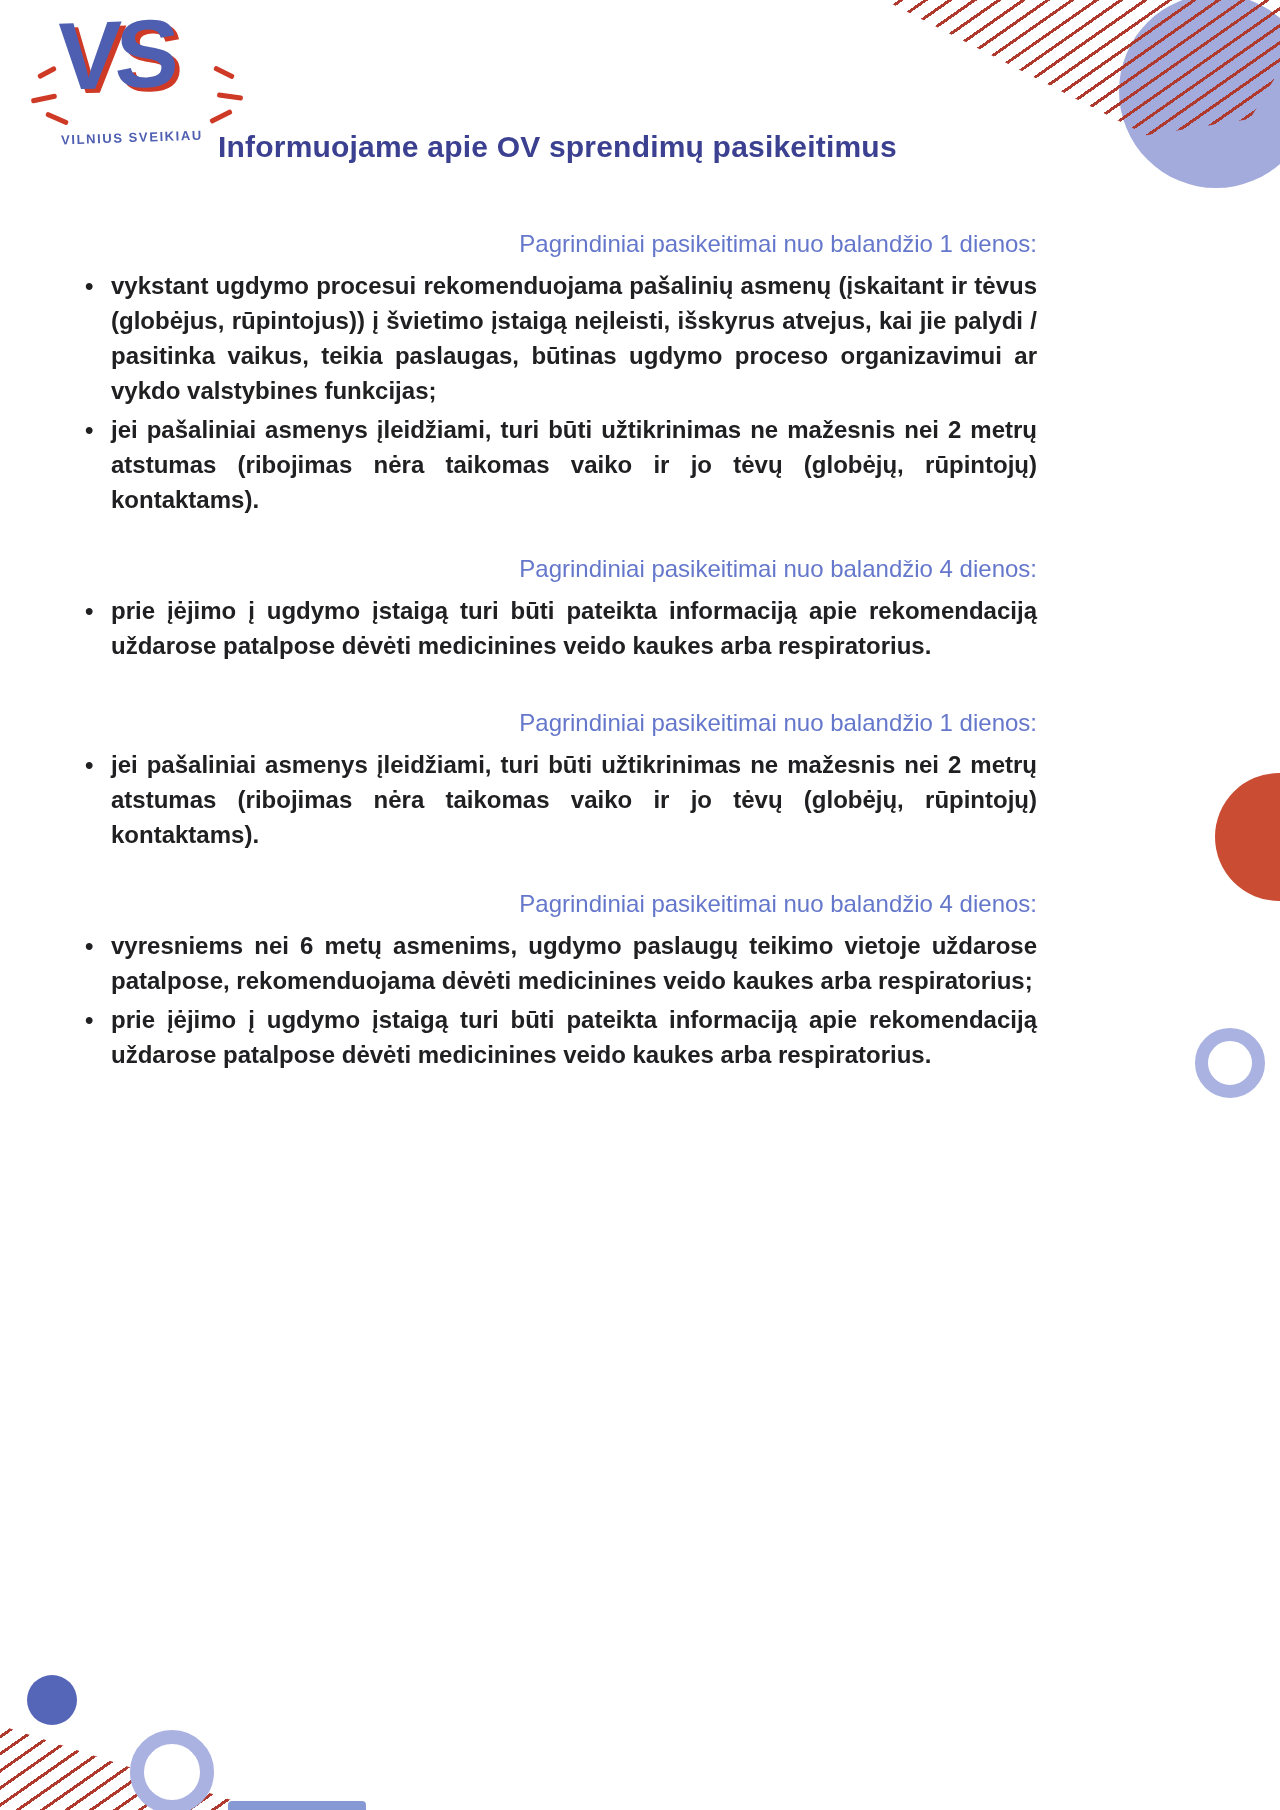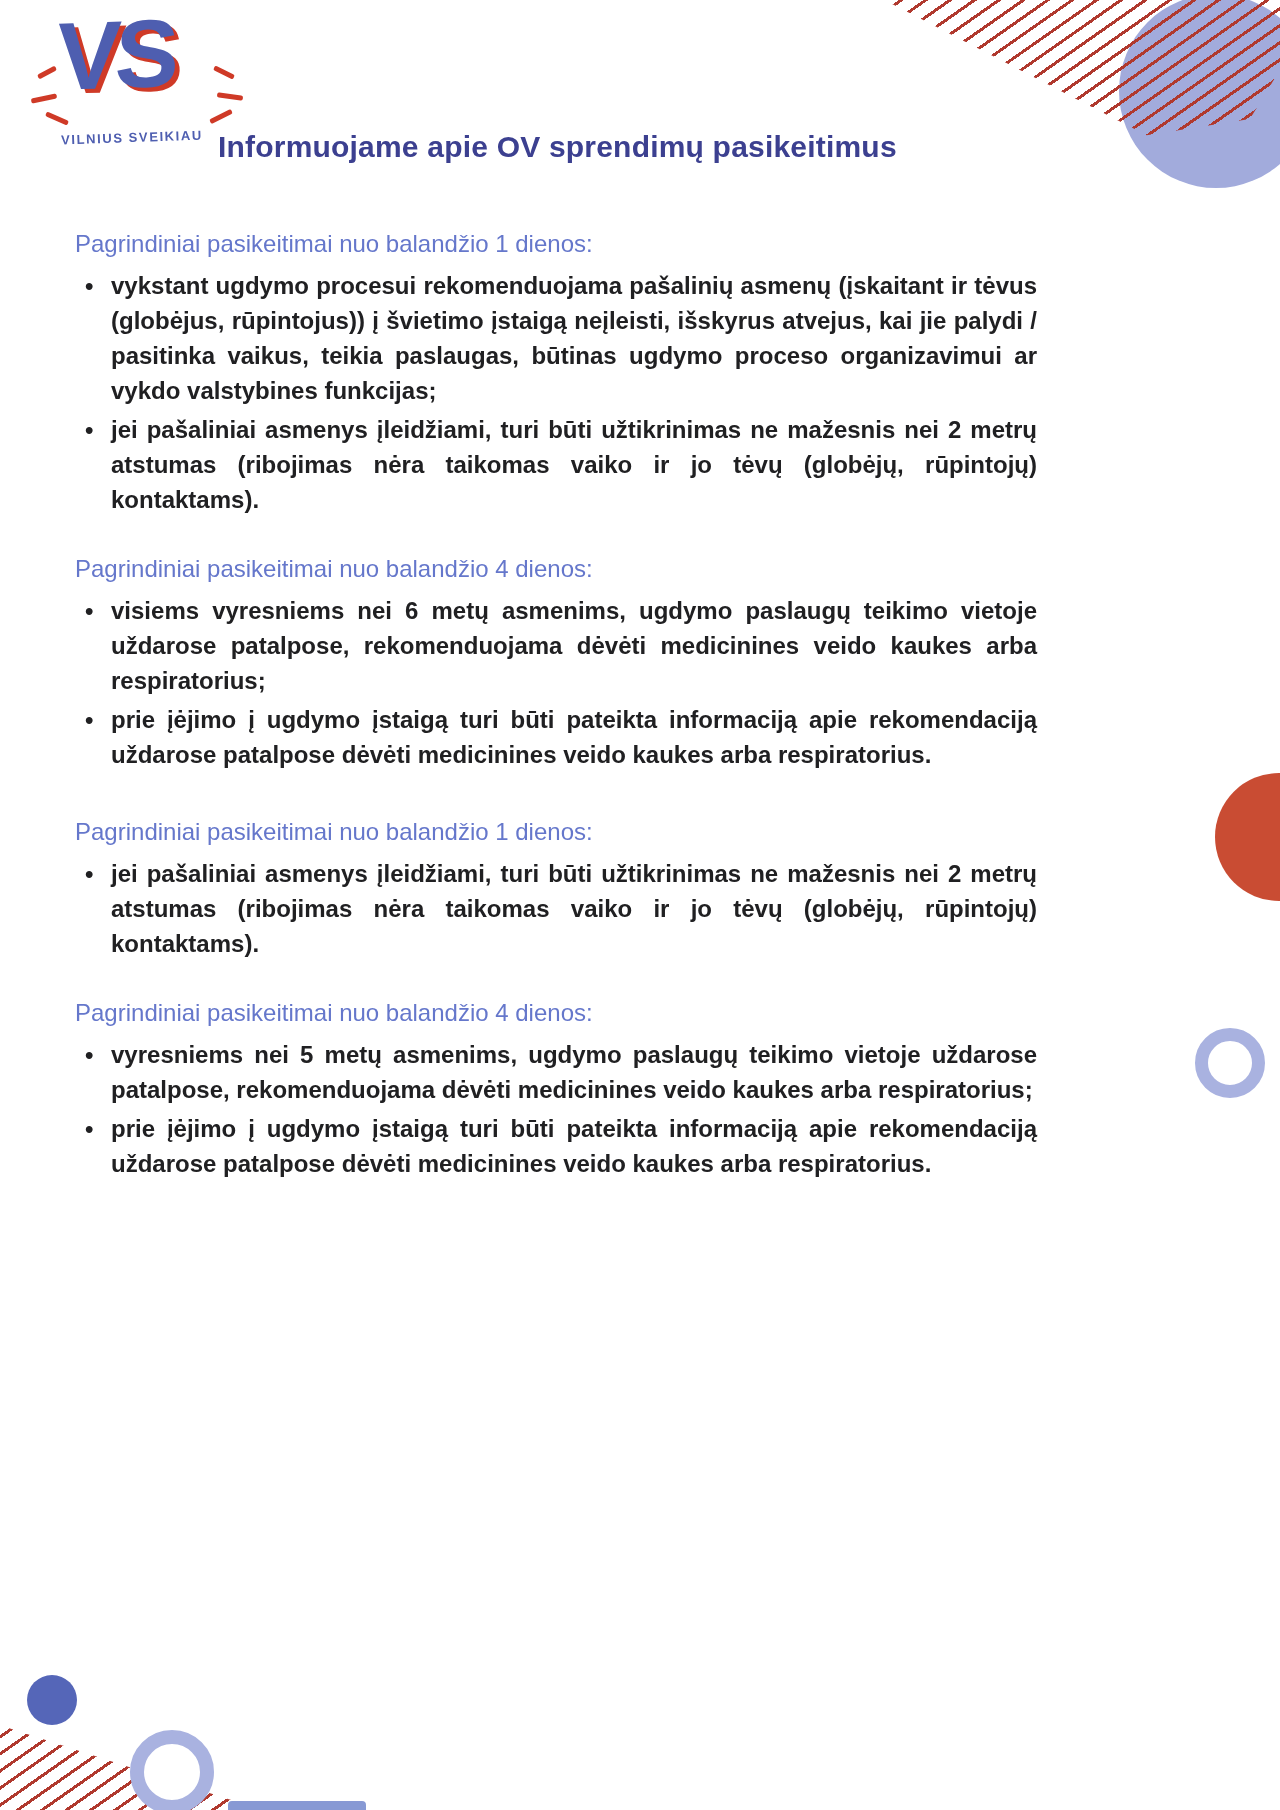--- a/index.html
+++ b/index.html
@@ -38,21 +38,21 @@
 
   
   .title{position:absolute;left:218px;top:110px;font-size:30px;font-weight:800;
     color:#3c4090;letter-spacing:0.2px;white-space:nowrap;z-index:3;}
 
   
   .doc{position:absolute;left:75px;top:192px;width:962px;z-index:3;}
   .section{margin-bottom:44px;}
   .section-heading{font-size:24px;font-weight:400;color:#5b6cc2;margin:0 0 14px 0;line-height:32px;}
   .group{margin-top:36px;}
-  .subheading{font-size:24px;font-weight:400;color:#6577cb;margin:0 0 8px 0;line-height:32px;}
+  .subheading{font-size:24px;font-weight:400;color:#6577cb;margin:0 0 8px 0;line-height:32px;text-align:right;}
   .bullets{margin:0;padding:0 0 0 36px;list-style:none;}
   .bullets li{position:relative;font-size:24px;line-height:35px;color:#202022;
     text-align:justify;margin-bottom:4px;font-weight:bold;}
   .bullets li::before{content:"•";position:absolute;left:-26px;top:0;color:#202022;}
 </style>
 </head>
 <body>
 
 <div class="page">
 
@@ -83,35 +83,34 @@
         <div class="group">
           <h3 class="subheading">Pagrindiniai pasikeitimai nuo balandžio 1 dienos:</h3>
           <ul class="bullets">
             <li>vykstant ugdymo procesui rekomenduojama pašalinių asmenų (įskaitant ir tėvus (globėjus, rūpintojus)) į švietimo įstaigą neįleisti, išskyrus atvejus, kai jie palydi / pasitinka vaikus, teikia paslaugas, būtinas ugdymo proceso organizavimui ar vykdo valstybines funkcijas;</li>
             <li>jei pašaliniai asmenys įleidžiami, turi būti užtikrinimas ne mažesnis nei 2 metrų atstumas (ribojimas nėra taikomas vaiko ir jo tėvų (globėjų, rūpintojų) kontaktams).</li>
           </ul>
         </div>
         <div class="group">
           <h3 class="subheading">Pagrindiniai pasikeitimai nuo balandžio 4 dienos:</h3>
           <ul class="bullets">
-            <li>visiems vyresniems nei 6 metų asmenims, ugdymo paslaugų teikimo vietoje uždarose patalpose, rekomenduojama dėvėti medicinines veido kaukes arba respiratorius;</li>
             <li>prie įėjimo į ugdymo įstaigą turi būti pateikta informaciją apie rekomendaciją uždarose patalpose dėvėti medicinines veido kaukes arba respiratorius.</li>
           </ul>
         </div>
       </section>
       <section class="section">
         <div class="group">
           <h3 class="subheading">Pagrindiniai pasikeitimai nuo balandžio 1 dienos:</h3>
           <ul class="bullets">
             <li>jei pašaliniai asmenys įleidžiami, turi būti užtikrinimas ne mažesnis nei 2 metrų atstumas (ribojimas nėra taikomas vaiko ir jo tėvų (globėjų, rūpintojų) kontaktams).</li>
           </ul>
         </div>
         <div class="group">
           <h3 class="subheading">Pagrindiniai pasikeitimai nuo balandžio 4 dienos:</h3>
           <ul class="bullets">
-            <li>vyresniems nei 5 metų asmenims, ugdymo paslaugų teikimo vietoje uždarose patalpose, rekomenduojama dėvėti medicinines veido kaukes arba respiratorius;</li>
+            <li>vyresniems nei 6 metų asmenims, ugdymo paslaugų teikimo vietoje uždarose patalpose, rekomenduojama dėvėti medicinines veido kaukes arba respiratorius;</li>
             <li>prie įėjimo į ugdymo įstaigą turi būti pateikta informaciją apie rekomendaciją uždarose patalpose dėvėti medicinines veido kaukes arba respiratorius.</li>
           </ul>
         </div>
       </section>
     </div>
 
 </div>
 
 </body></html>

